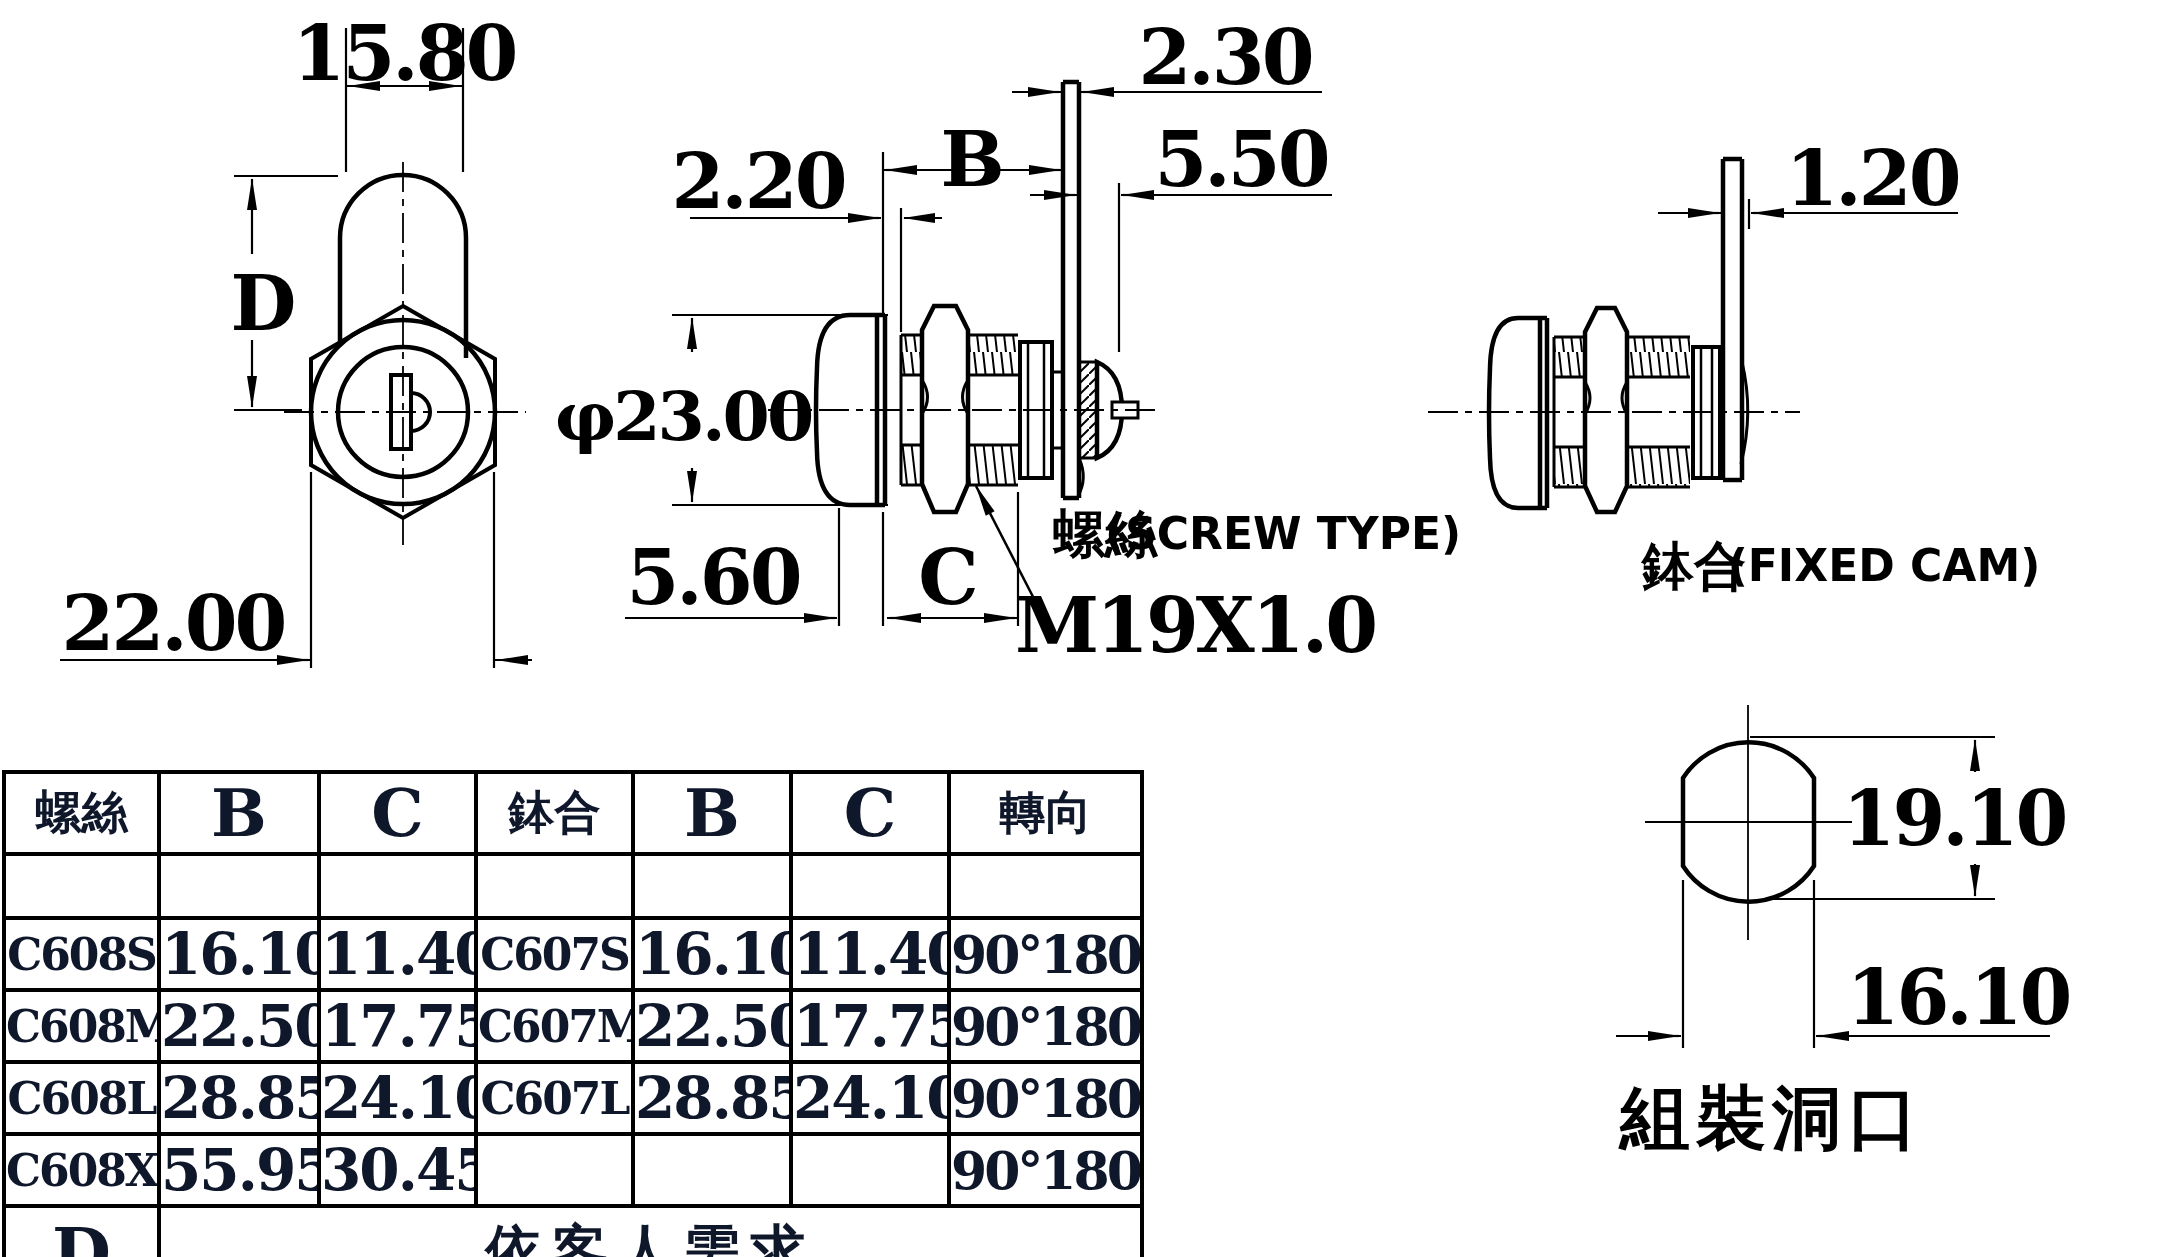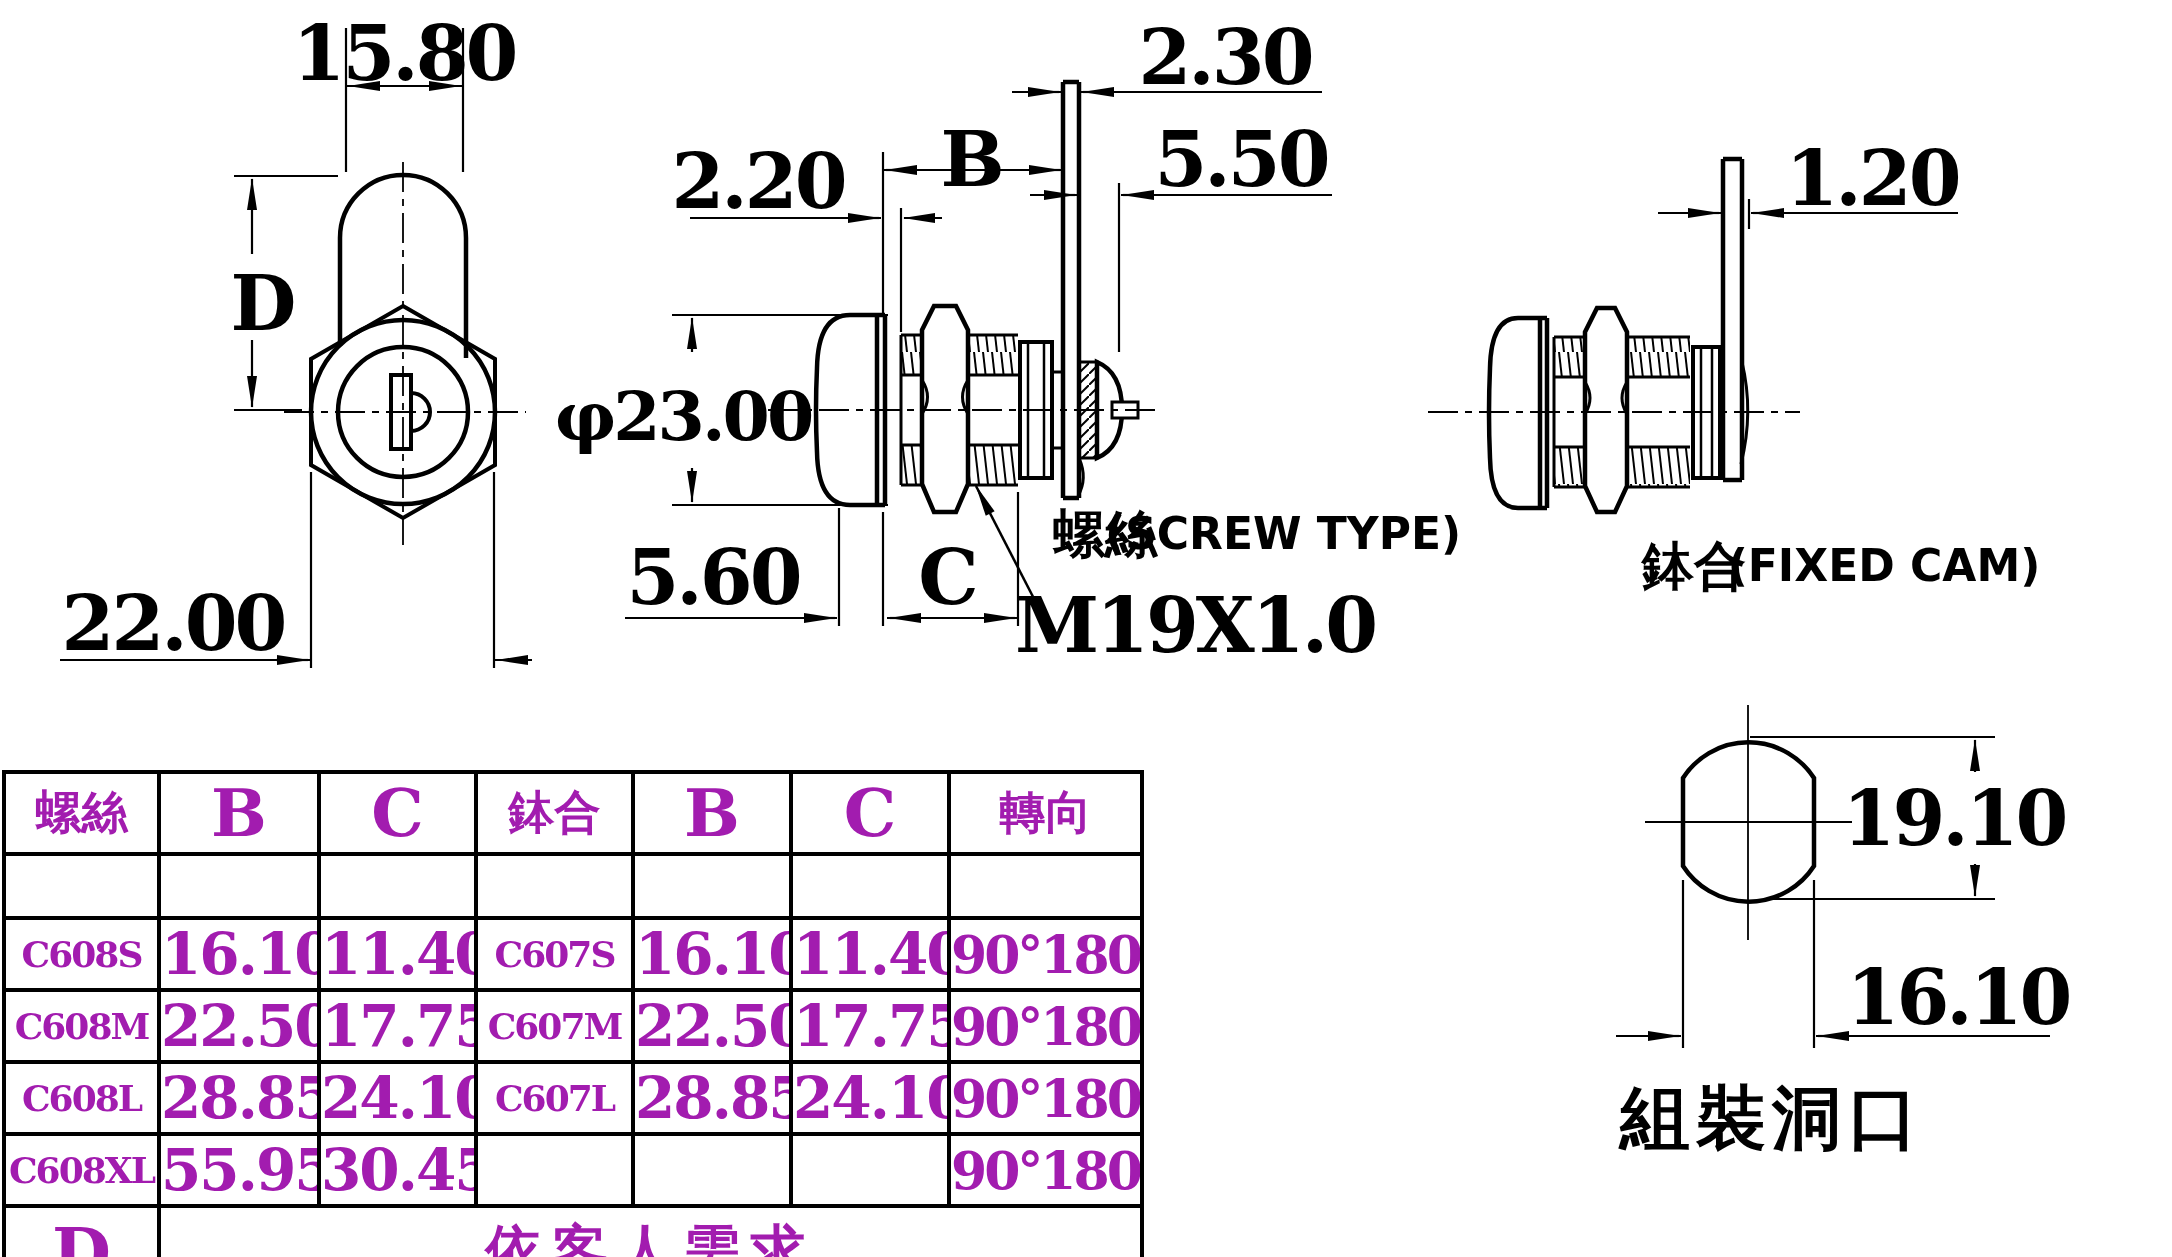--- a/index.html
+++ b/index.html
@@ -1,31 +1,31 @@
 <!DOCTYPE html>
 <html><head>
 <meta charset="utf-8">
 <style>
   html,body{margin:0;padding:0;background:#fff;}
   #stage{position:relative;width:2172px;height:1257px;background:#fff;overflow:hidden;
-         font-family:"Liberation Sans",sans-serif;color:#a21caf;}
+         font-family:"Liberation Sans",sans-serif;color:#0f172a;}
   svg{position:absolute;left:0;top:0;}
   svg text{fill:#000;}
   .d  {font-family:"DejaVu Serif",serif;font-weight:bold;font-size:76px;letter-spacing:-3px;}
   .d2 {font-family:"DejaVu Serif",serif;font-weight:bold;font-size:68px;letter-spacing:-3px;}
   .cjk{font-family:"DejaVu Sans",sans-serif;font-weight:bold;font-size:52px;}
   .lat{font-family:"DejaVu Sans",sans-serif;font-weight:bold;font-size:44px;}
   .cap{font-family:"DejaVu Sans",sans-serif;font-weight:bold;font-size:70px;letter-spacing:6px;}
   
   #spec{position:absolute;left:2px;top:770px;width:1138px;height:470px;
         border-collapse:collapse;table-layout:fixed;}
   #spec td{border:4px solid #000;text-align:center;vertical-align:middle;padding:0;
            font-family:"DejaVu Serif",serif;font-weight:bold;overflow:hidden;}
   #spec td.num{font-size:58px;letter-spacing:-2px;}
-  #spec td.mod{font-size:36px;letter-spacing:-2px;}
+  #spec td.mod{font-size:44px;letter-spacing:-2px;}
   #spec td.zh {font-family:"DejaVu Sans",sans-serif;font-size:46px;}
   #spec td.bc {font-size:66px;}
   #spec td.rot{font-size:52px;letter-spacing:-3px;}
   #spec td.dl {font-size:68px;}
   #spec td.req{font-family:"DejaVu Sans",sans-serif;font-size:56px;letter-spacing:10px;}
 </style>
 </head>
 <body>
 
 <div id="stage">

